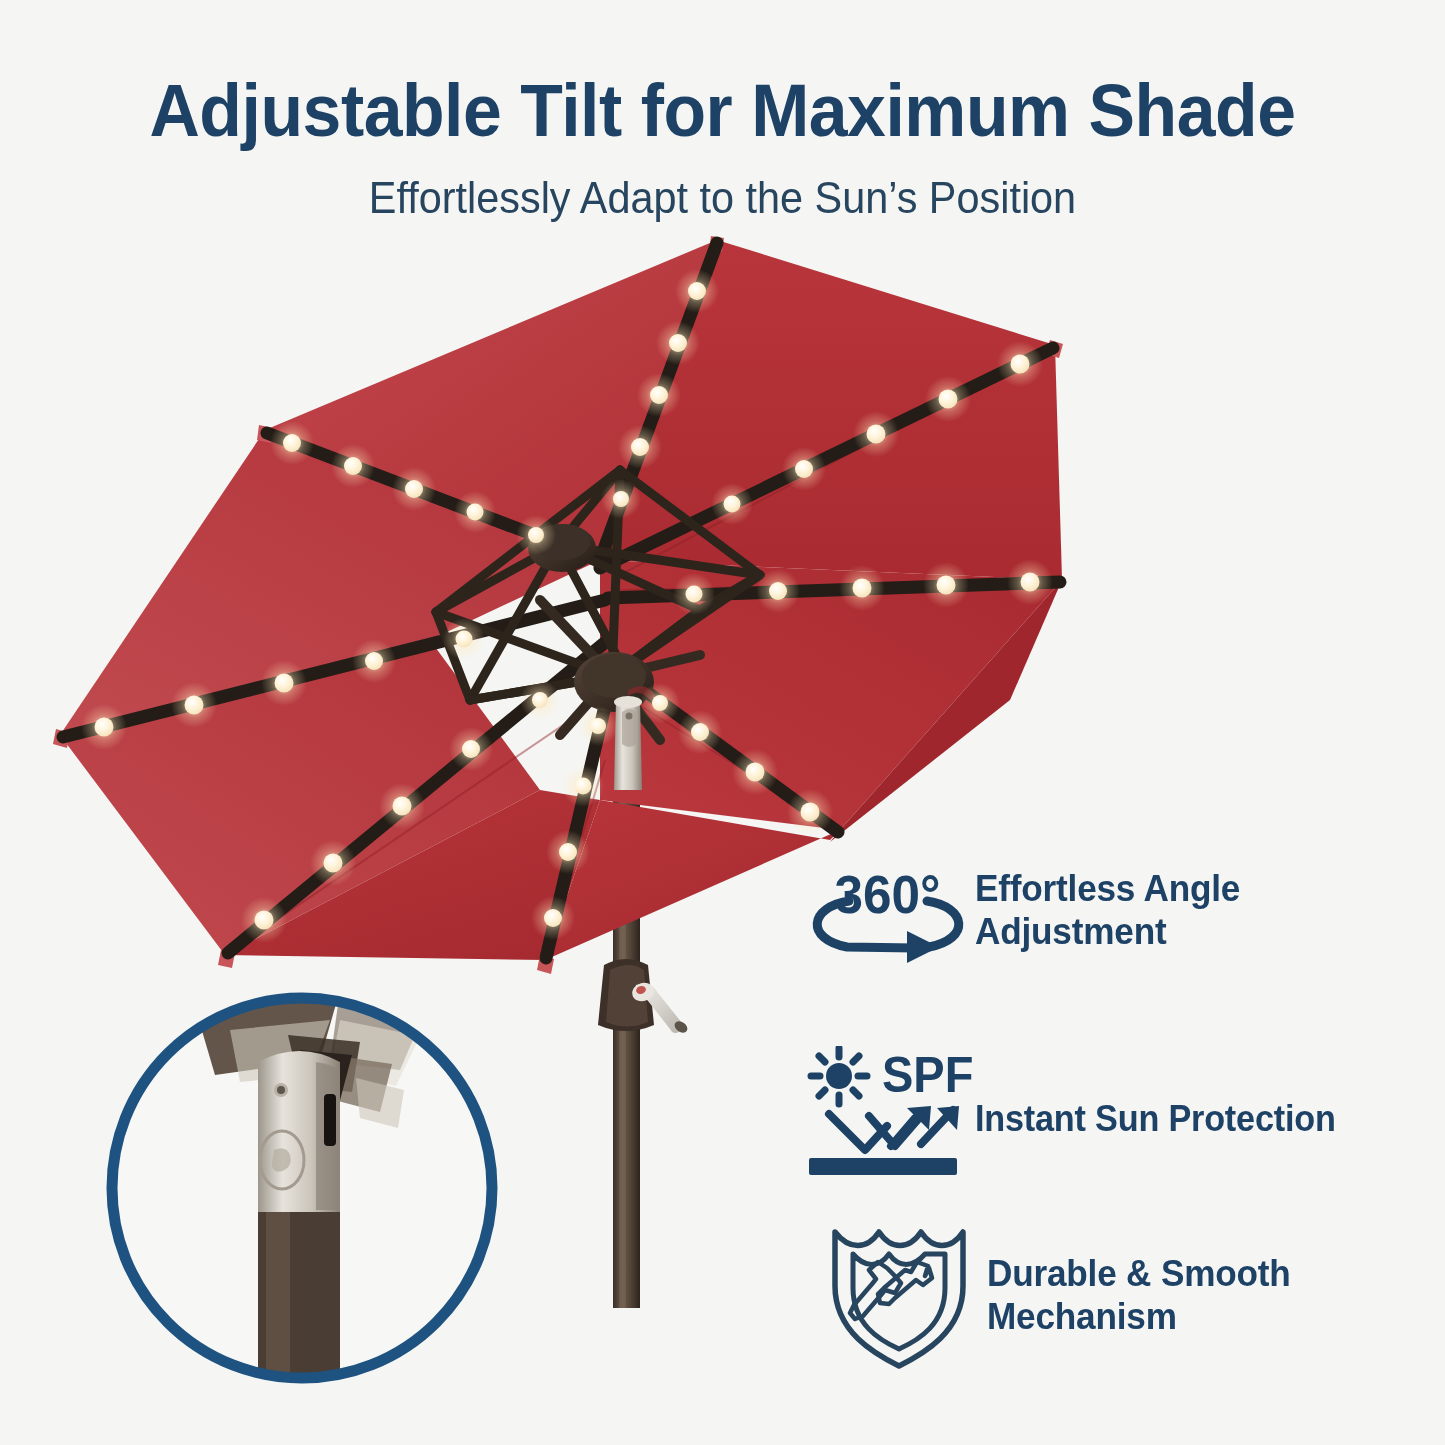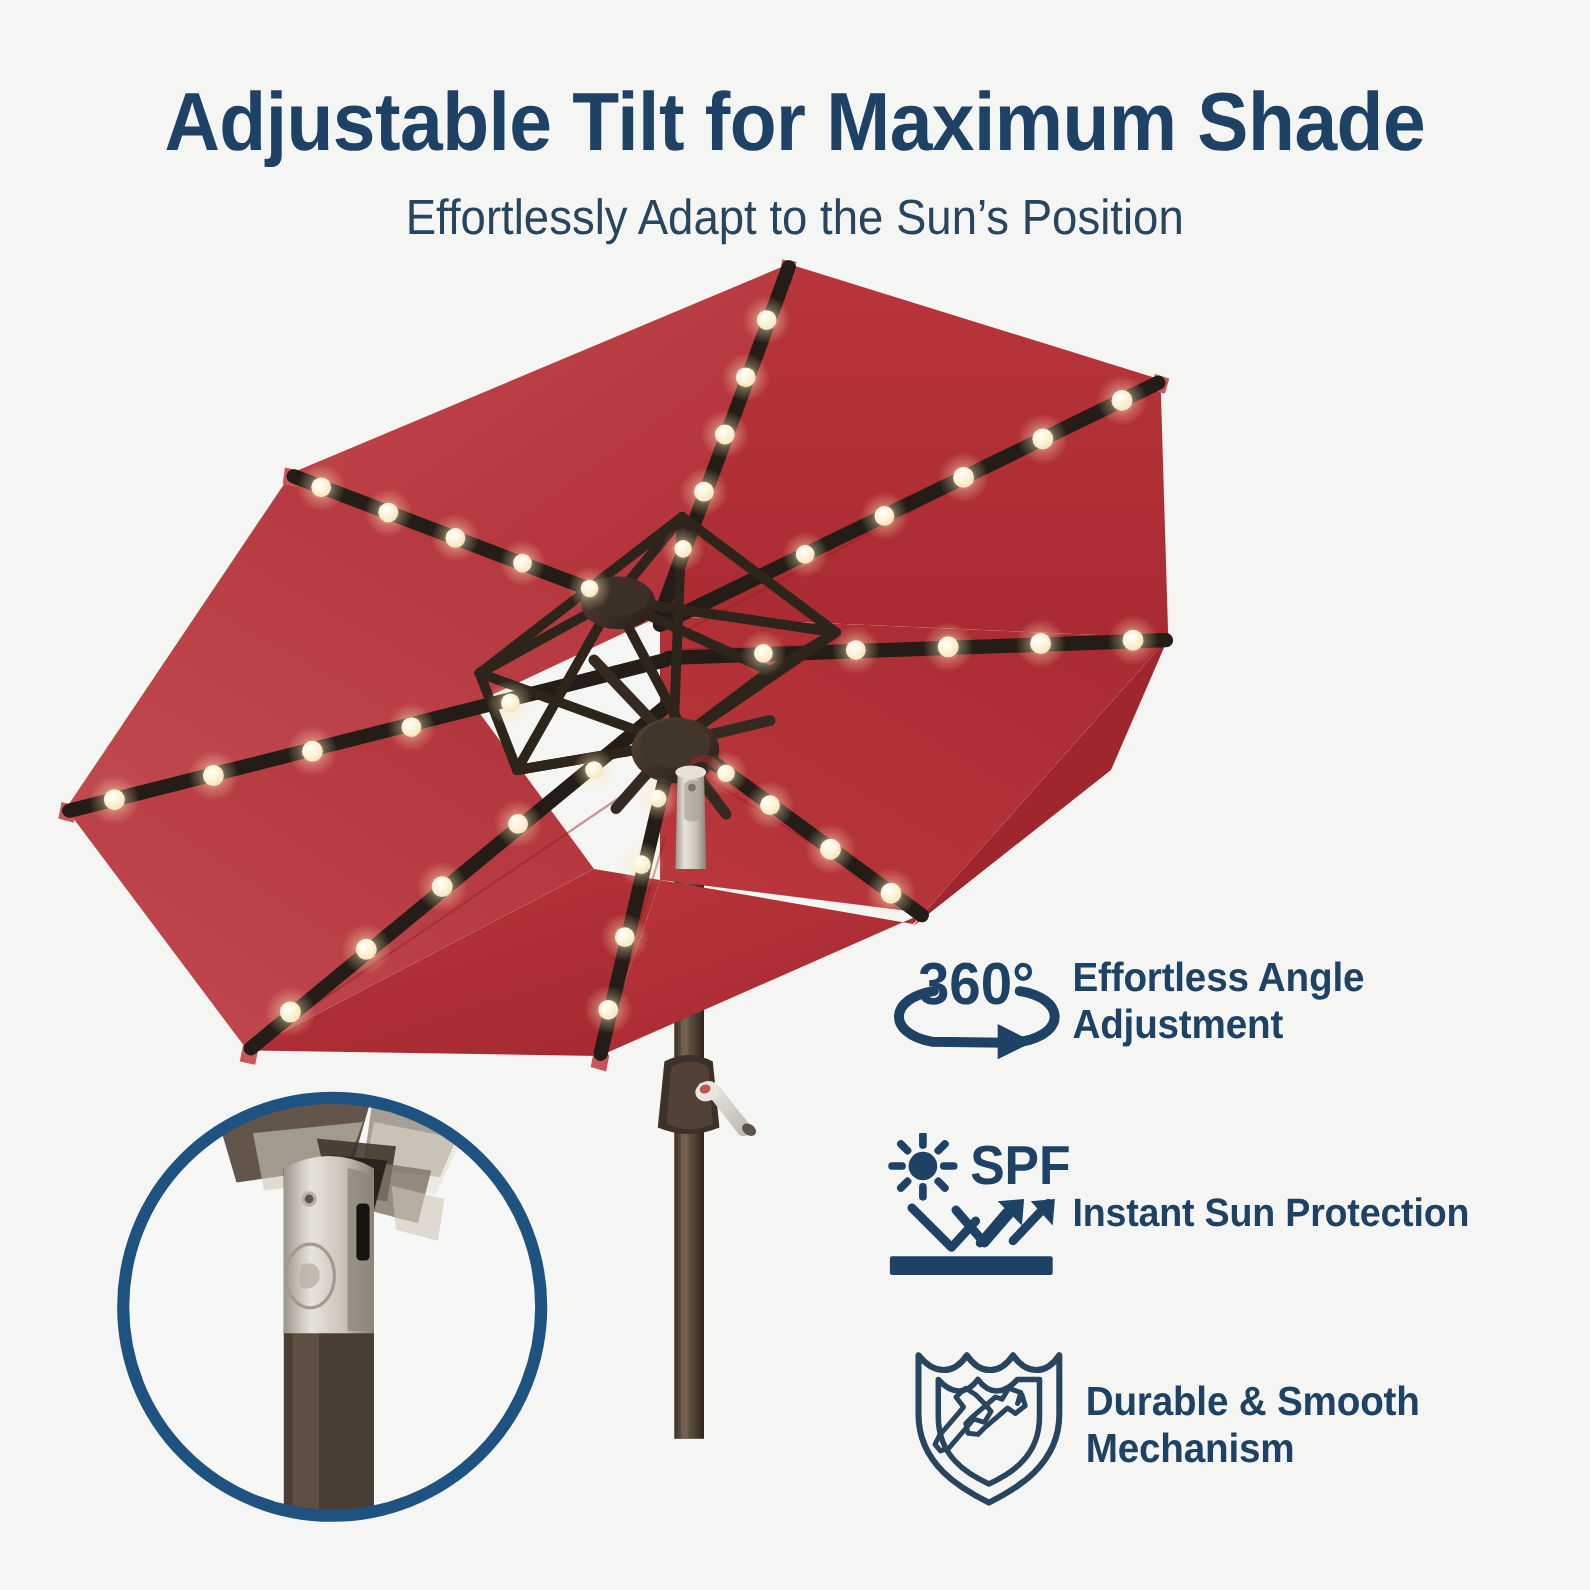--- a/index.html
+++ b/index.html
@@ -38,21 +38,21 @@
   .features{position:absolute;left:800px;top:855px;width:645px;}
   .feature{position:absolute;display:flex;align-items:center;}
   .feature .ficon{flex:0 0 auto;width:175px;display:flex;align-items:center;justify-content:center;}
   .feature .flabel{
     color:#1d4266;font-weight:bold;
     font-size:37px;line-height:43px;
     letter-spacing:-0.2px;
     transform:scaleX(0.95);transform-origin:left center;
   }
   #feat-0{left:0;top:0;}
-  #feat-1{left:0;top:175px;}
+  #feat-1{left:0;top:191px;}
   #feat-2{left:12px;top:365px;}
   #feat-1 .flabel{font-size:36px;}
   #feat-2 .flabel{font-size:37px;}
 </style>
 </head>
 <body>
 
 <div id="stage">
 
   <div class="title">Adjustable Tilt for Maximum Shade</div>

